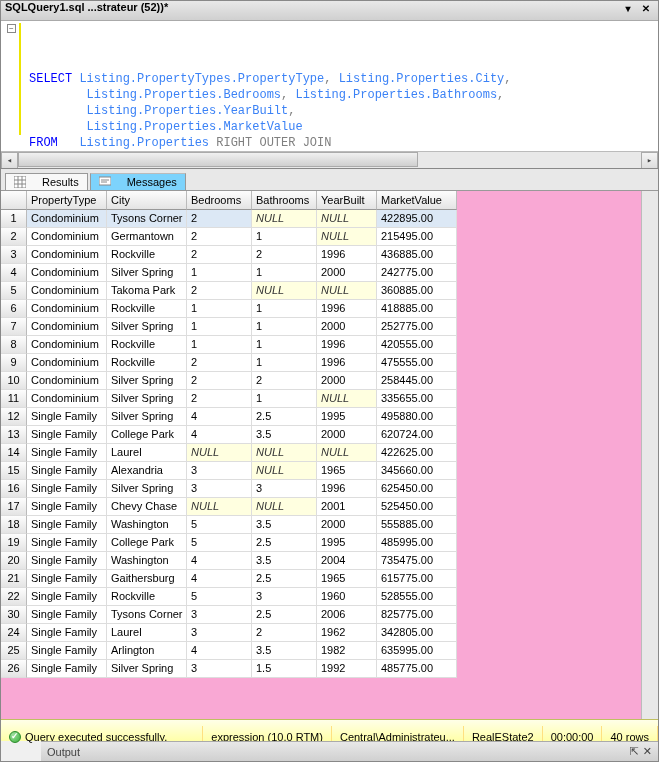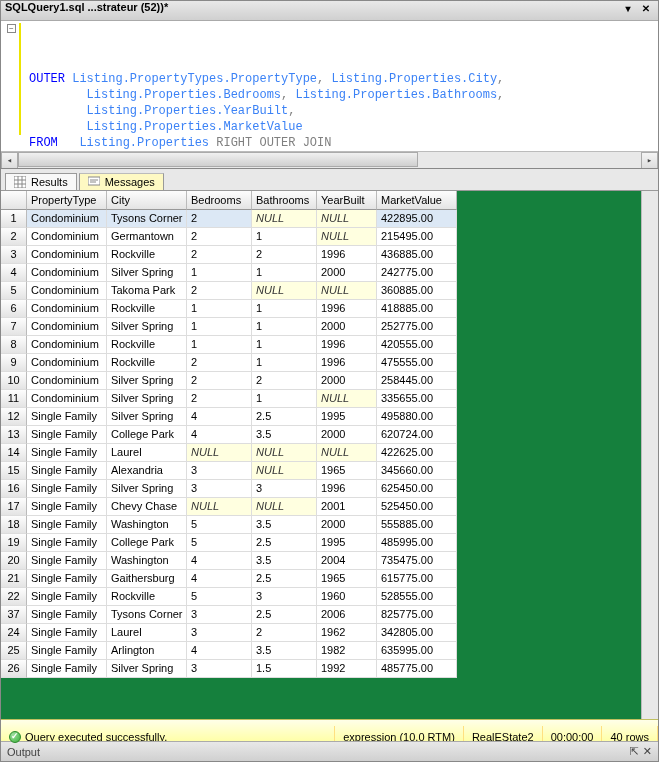--- a/index.html
+++ b/index.html
@@ -106,37 +106,37 @@
     height: 22px;
     background: #e8e8e8;
     border-bottom: 1px solid #999;
     display: flex;
     align-items: flex-end;
     padding-left: 4px;
   }
   .tab {
     display: flex;
     align-items: center;
-    gap: 5px;
+    gap: 16px;
     background: #f8f8f8;
     border: 1px solid #999;
     border-bottom: none;
     padding: 2px 8px;
     margin-right: 2px;
     font-size: 11px;
     cursor: pointer;
   }
   .tab.inactive {
-    background: #fef9c3;
+    background: #7dd3fc;
     border-top: 1px solid #bbb;
   }
   .tab svg { width: 12px; height: 12px; }
   .grid-wrap {
     flex:1;
-    background:#15803d;
+    background:#f9a8d4;
     overflow: hidden;
     position: relative;
   }
   .grid {
     display: grid;
     grid-template-columns: 26px 80px 80px 65px 65px 60px 80px;
     font-size: 11px;
   }
   .gh {
     background: linear-gradient(to bottom,#fdfdfd,#e4e4e4);
@@ -205,39 +205,40 @@
   }
   .output-bar {
     height: 20px;
     background: linear-gradient(to bottom,#e8e8e8,#d0d0d0);
     border-top: 1px solid #aaa;
     display: flex;
     align-items: center;
     padding: 0 6px;
     font-size: 11px;
     color: #444;
+    margin-left: 40px;
   }
   .output-bar .right { margin-left:auto; display:flex; gap:4px; }
   .output-bar .pin { font-size:11px; }
 </style>
 </head>
 <body>
 
 <div class="window">
 
   <div class="titlebar">
     <span class="title">SQLQuery1.sql ...strateur (52))*</span>
     <span class="winbtn">▾</span>
     <span class="winbtn">✕</span>
   </div>
 
   <div class="sql-pane">
     <div class="fold">−</div>
     <div class="bar"></div>
-<span class="kw-blue">OUTER</span> <span class="kw-black">Listing.PropertyTypes.PropertyType</span><span class="kw-gray">,</span> <span class="kw-black">Listing.Properties.City</span><span class="kw-gray">,</span>
+<span class="kw-blue">SELECT</span> <span class="kw-black">Listing.PropertyTypes.PropertyType</span><span class="kw-gray">,</span> <span class="kw-black">Listing.Properties.City</span><span class="kw-gray">,</span>
         <span class="kw-black">Listing.Properties.Bedrooms</span><span class="kw-gray">,</span> <span class="kw-black">Listing.Properties.Bathrooms</span><span class="kw-gray">,</span>
         <span class="kw-black">Listing.Properties.YearBuilt</span><span class="kw-gray">,</span>
         <span class="kw-black">Listing.Properties.MarketValue</span>
 <span class="kw-blue">FROM</span>   <span class="kw-black">Listing.Properties</span> <span class="kw-gray">RIGHT OUTER JOIN</span>
         <span class="kw-black">Listing.PropertyTypes</span>
 <span class="kw-blue">ON</span> <span class="kw-black">Listing.Properties.PropertyTypeID</span> <span class="kw-gray">=</span> <span class="kw-black">Listing.PropertyTypes.PropertyTypeID</span>
     <div class="scrollbar-h">
       <div class="sb-arrow">◂</div>
       <div class="sb-track">
         <div class="sb-thumb"></div>
@@ -423,21 +424,21 @@
         <div class="gc">2.5</div>
         <div class="gc">1965</div>
         <div class="gc">615775.00</div>
         <div class="gc rownum">22</div>
         <div class="gc">Single Family</div>
         <div class="gc">Rockville</div>
         <div class="gc">5</div>
         <div class="gc">3</div>
         <div class="gc">1960</div>
         <div class="gc">528555.00</div>
-        <div class="gc rownum">37</div>
+        <div class="gc rownum">30</div>
         <div class="gc">Single Family</div>
         <div class="gc">Tysons Corner</div>
         <div class="gc">3</div>
         <div class="gc">2.5</div>
         <div class="gc">2006</div>
         <div class="gc">825775.00</div>
         <div class="gc rownum">24</div>
         <div class="gc">Single Family</div>
         <div class="gc">Laurel</div>
         <div class="gc">3</div>
@@ -461,20 +462,21 @@
       </div>
     <div class="vscroll"></div>
   </div>
 
   <div class="statusbar">
     <div class="cell first">
       <span class="status-ok"></span>
       <span>Query executed successfully.</span>
     </div>
     <div class="cell">expression (10.0 RTM)</div>
+    <div class="cell">Central\Administrateu...</div>
     <div class="cell">RealEState2</div>
     <div class="cell">00:00:00</div>
     <div class="cell">40 rows</div>
   </div>
 
   <div class="output-bar">
     <span>Output</span>
     <span class="right">
       <span class="pin">⇱</span>
       <span class="pin">✕</span>

